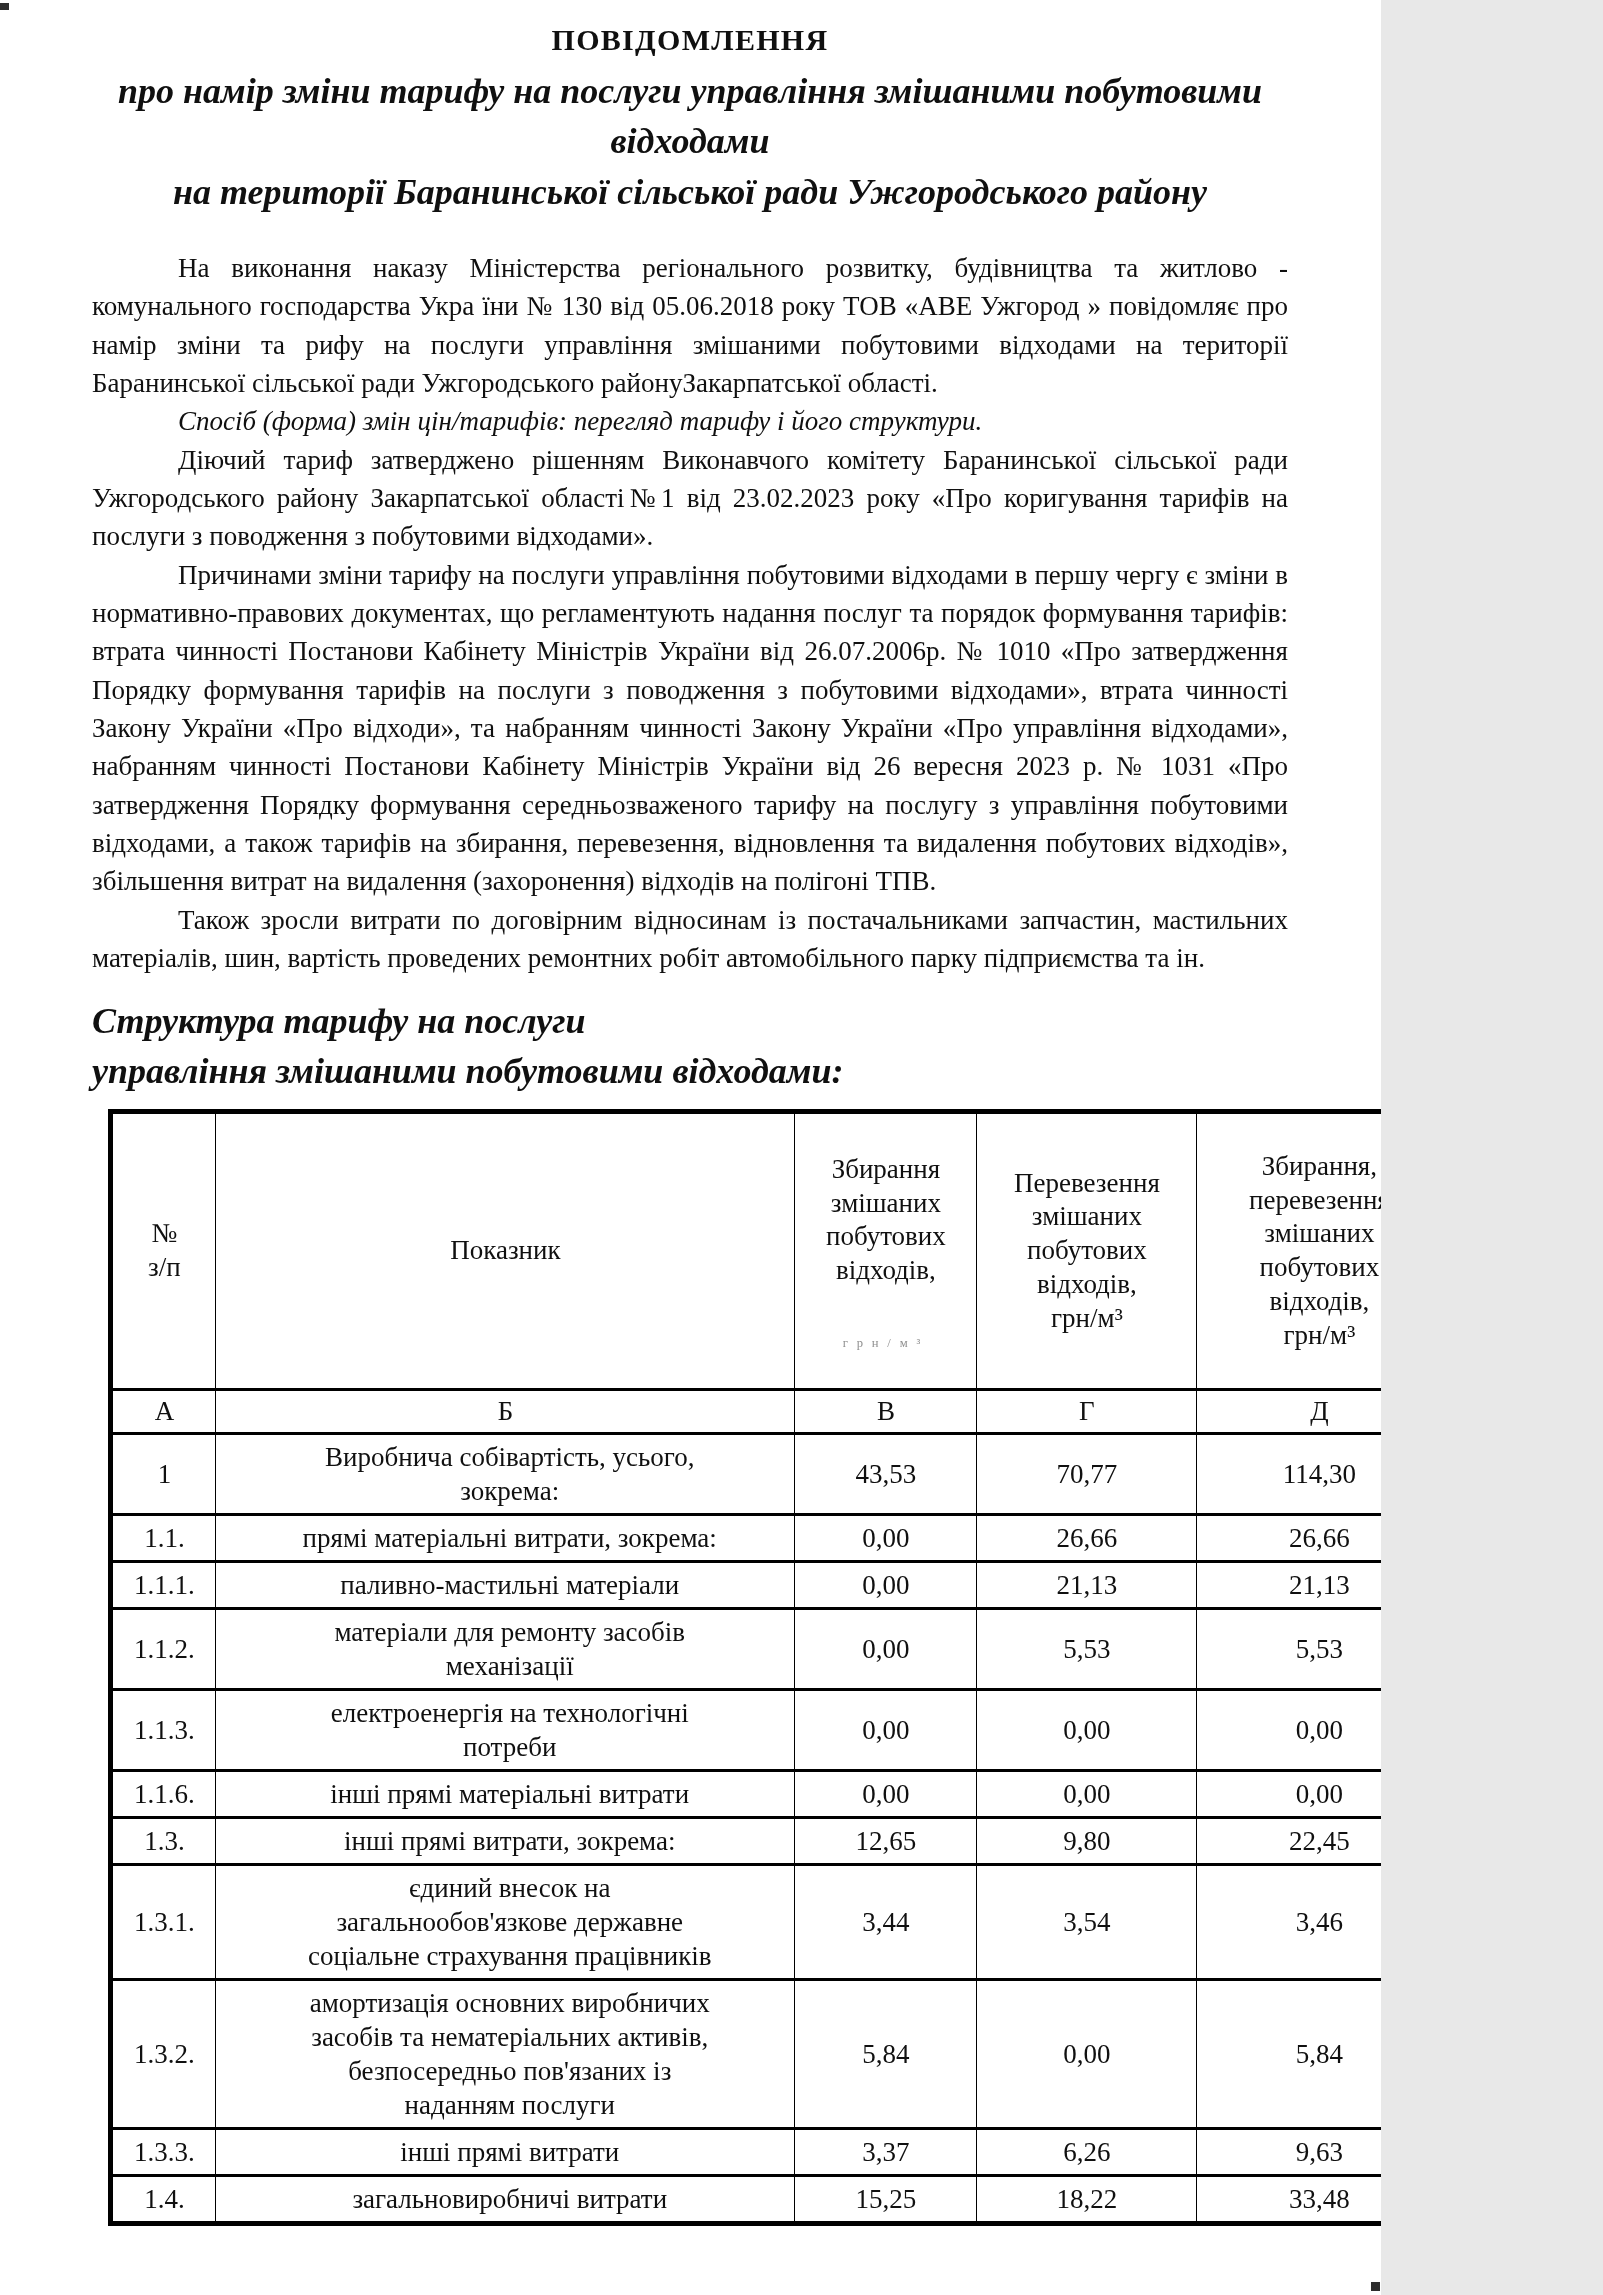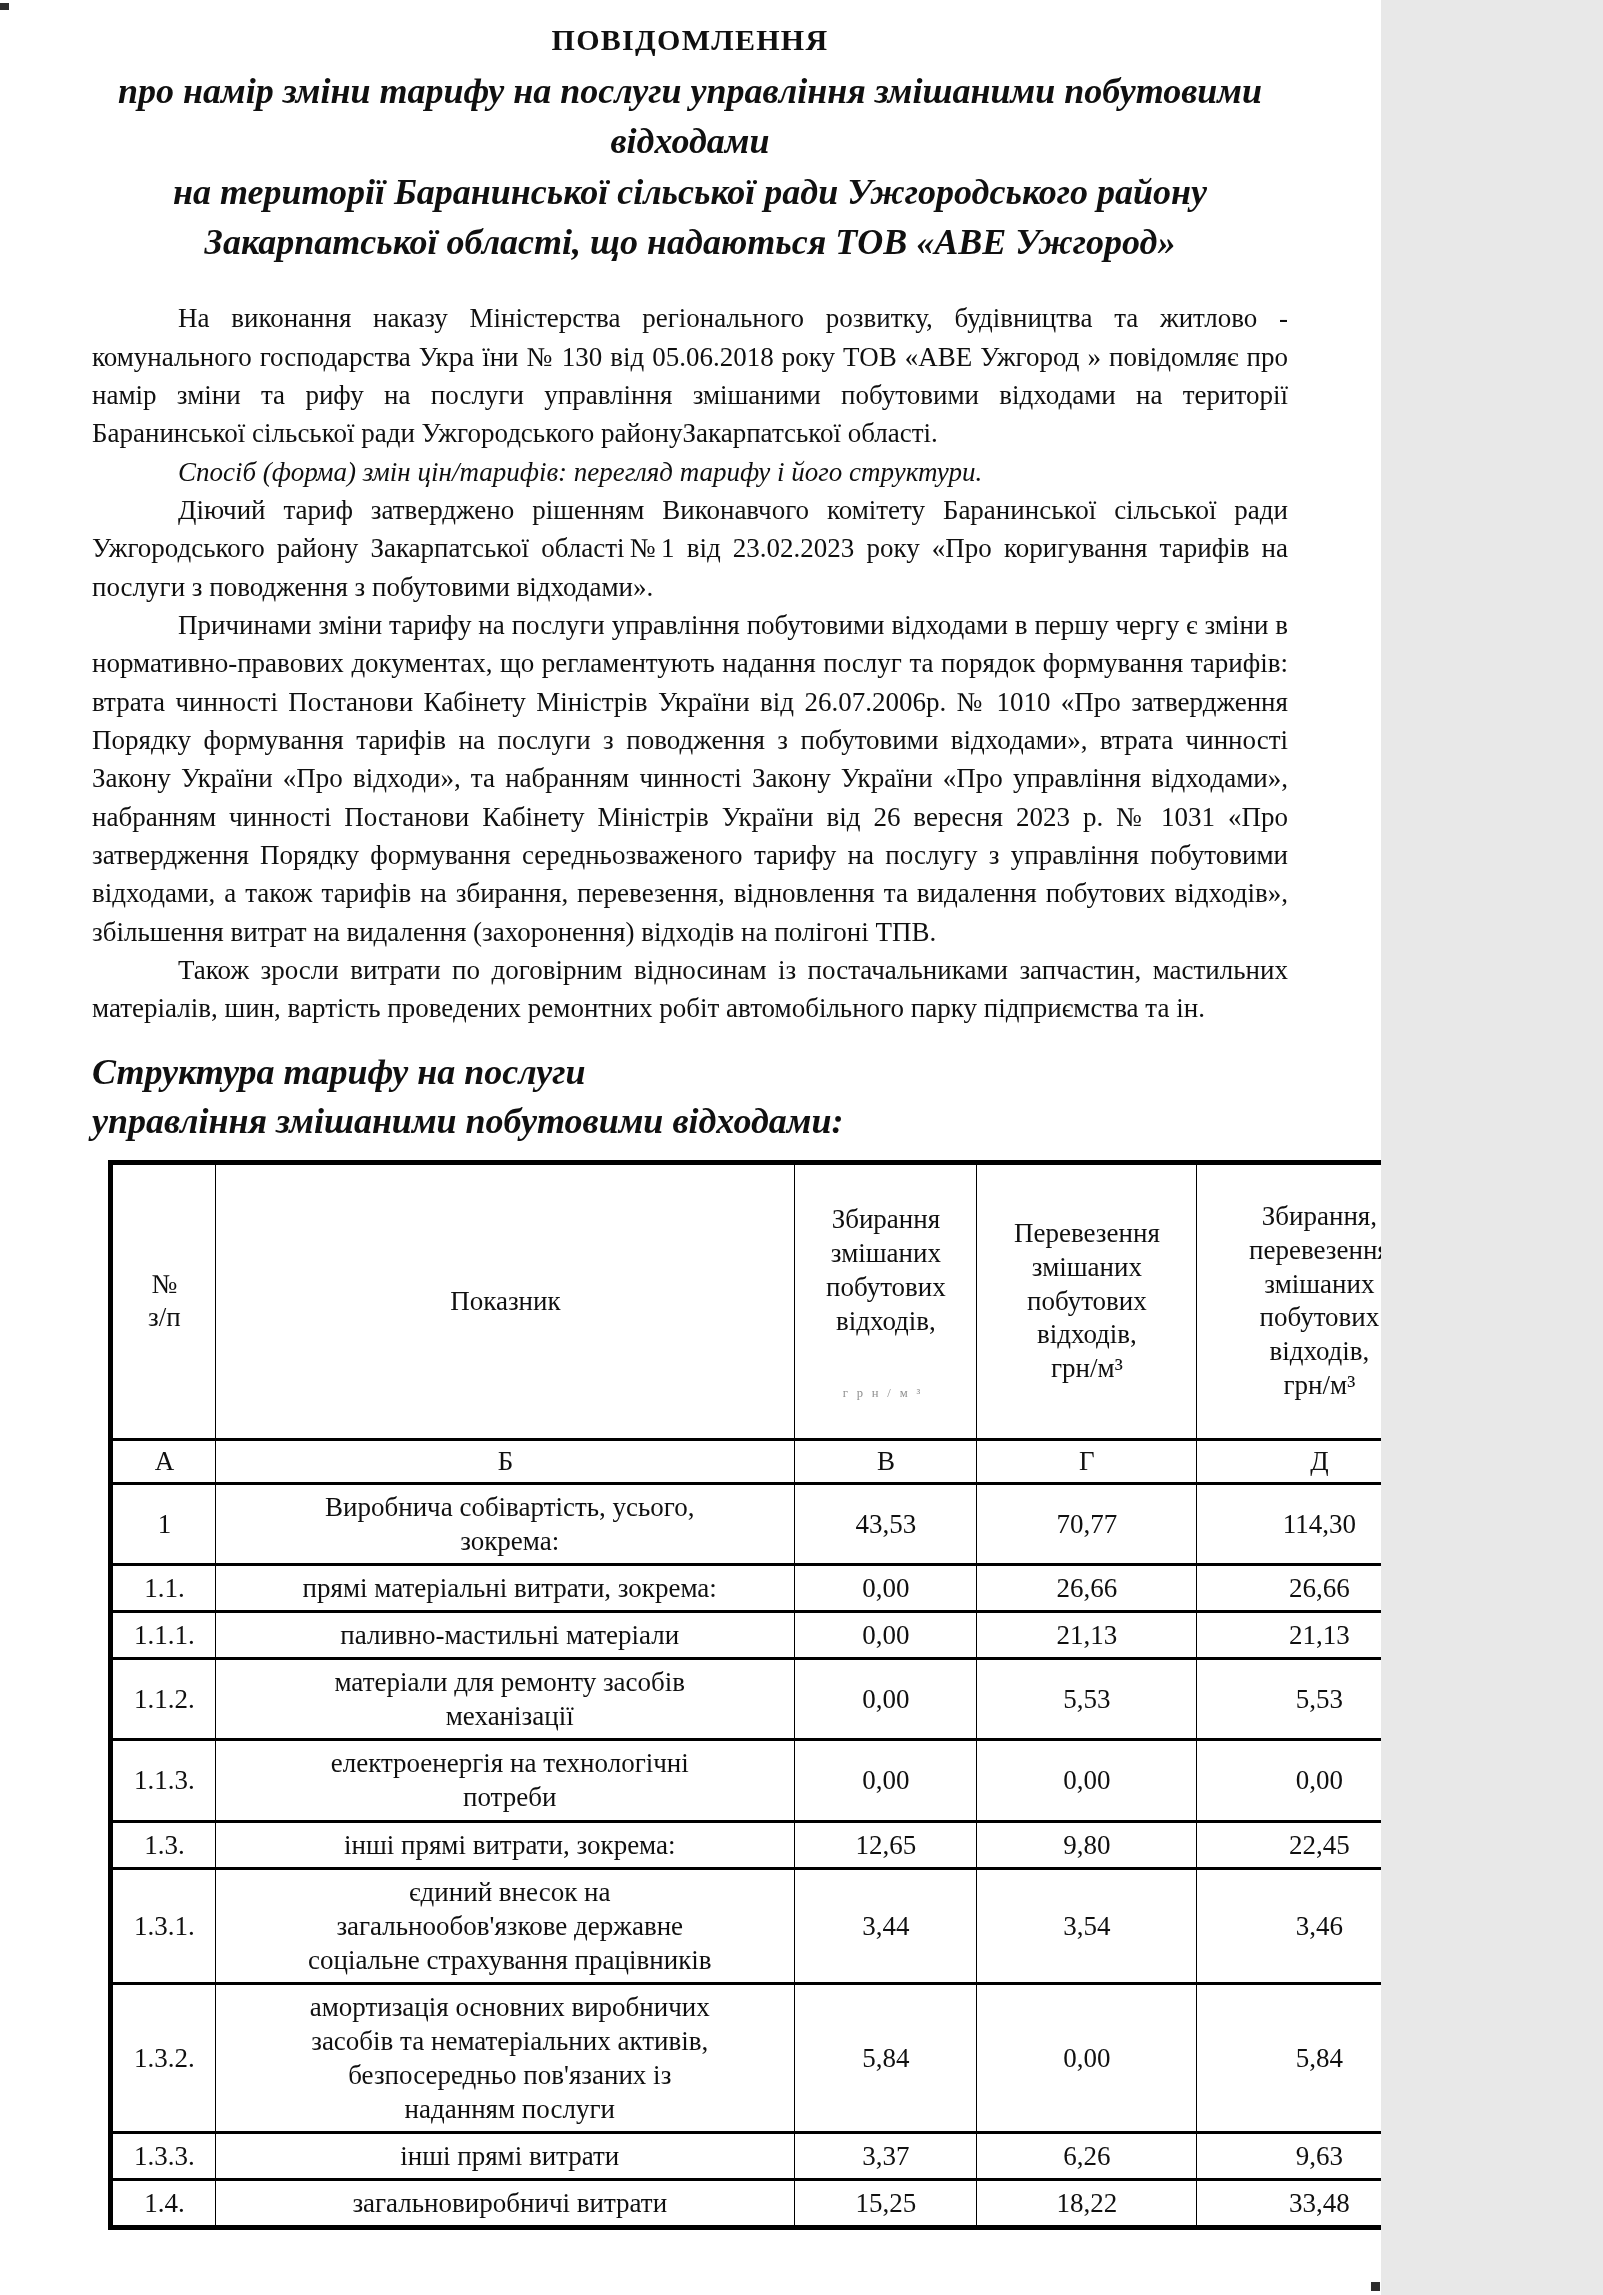--- a/index.html
+++ b/index.html
@@ -101,21 +101,20 @@
 </head>
 <body>
 
 <div class="page">
   <div class="artifact tl"></div>
   <div class="artifact br"></div>
 
   <h1 class="doc-title">ПОВІДОМЛЕННЯ</h1>
   <div class="doc-subtitle">про намір зміни тарифу на послуги  управління змішаними побутовими відходами</div>
   <div class="doc-subtitle">на території Баранинської сільської ради Ужгородського району</div>
-  <div class="doc-subtitle">Закарпатської області,  що надаються ТОВ «АВЕ Ужгород»</div>
 
   <p class="para first">На виконання наказу Міністерства регіонального розвитку, будівництва та житлово - комунального господарства Укра їни № 130 від 05.06.2018 року ТОВ «АВЕ Ужгород » повідомляє про намір зміни та рифу на послуги управління змішаними побутовими відходами на території Баранинської сільської ради Ужгородського районуЗакарпатської області.</p>
   <p class="para italic-para">Спосіб (форма) змін цін/тарифів: перегляд тарифу і його структури.</p>
   <p class="para">Діючий тариф затверджено рішенням Виконавчого комітету Баранинської сільської ради Ужгородського району Закарпатської області№1 від 23.02.2023 року «Про коригування тарифів на послуги з поводження з побутовими відходами».</p>
   <p class="para">Причинами зміни тарифу на послуги управління побутовими відходами в першу чергу є зміни в нормативно-правових документах, що регламентують надання послуг та порядок формування тарифів: втрата чинності Постанови Кабінету Міністрів України від 26.07.2006р. № 1010 «Про затвердження Порядку формування тарифів на послуги з поводження з побутовими відходами», втрата чинності Закону України «Про відходи», та набранням чинності Закону України «Про управління відходами», набранням чинності Постанови Кабінету Міністрів України від 26 вересня 2023 р. № 1031 «Про затвердження Порядку формування середньозваженого тарифу на послугу з управління побутовими відходами, а також тарифів на збирання, перевезення, відновлення та видалення побутових відходів», збільшення витрат на видалення (захоронення) відходів на полігоні ТПВ.</p>
   <p class="para">Також зросли витрати по договірним відносинам із постачальниками запчастин, мастильних матеріалів, шин, вартість проведених ремонтних робіт автомобільного парку підприємства та ін.</p>
 
   <div class="table-heading line1">Структура тарифу на послуги</div>
   <div class="table-heading line2">управління змішаними побутовими відходами:</div>
 
@@ -192,20 +191,27 @@
   </tr>
         <tr>
     <td class="cell-num">1.1.3.</td>
     <td class="cell-indicator">електроенергія на технологічні
 потреби</td>
     <td class="cell-value">0,00</td>
     <td class="cell-value">0,00</td>
     <td class="cell-value">0,00</td>
   </tr>
         <tr>
+    <td class="cell-num">1.1.6.</td>
+    <td class="cell-indicator">інші прямі матеріальні витрати</td>
+    <td class="cell-value">0,00</td>
+    <td class="cell-value">0,00</td>
+    <td class="cell-value">0,00</td>
+  </tr>
+        <tr>
     <td class="cell-num">1.3.</td>
     <td class="cell-indicator">інші прямі витрати, зокрема:</td>
     <td class="cell-value">12,65</td>
     <td class="cell-value">9,80</td>
     <td class="cell-value">22,45</td>
   </tr>
         <tr>
     <td class="cell-num">1.3.1.</td>
     <td class="cell-indicator">єдиний внесок на
 загальнообов'язкове державне

